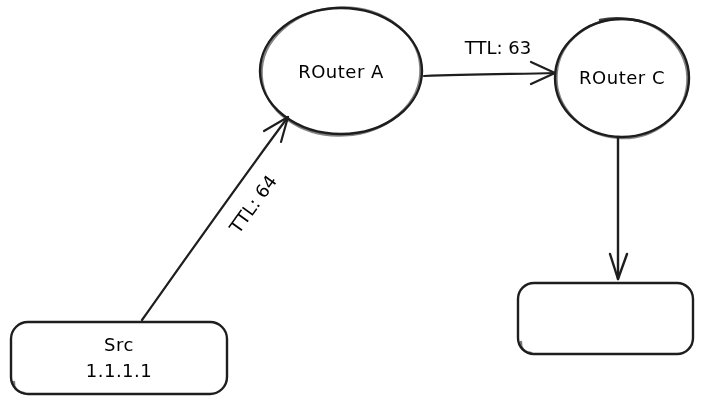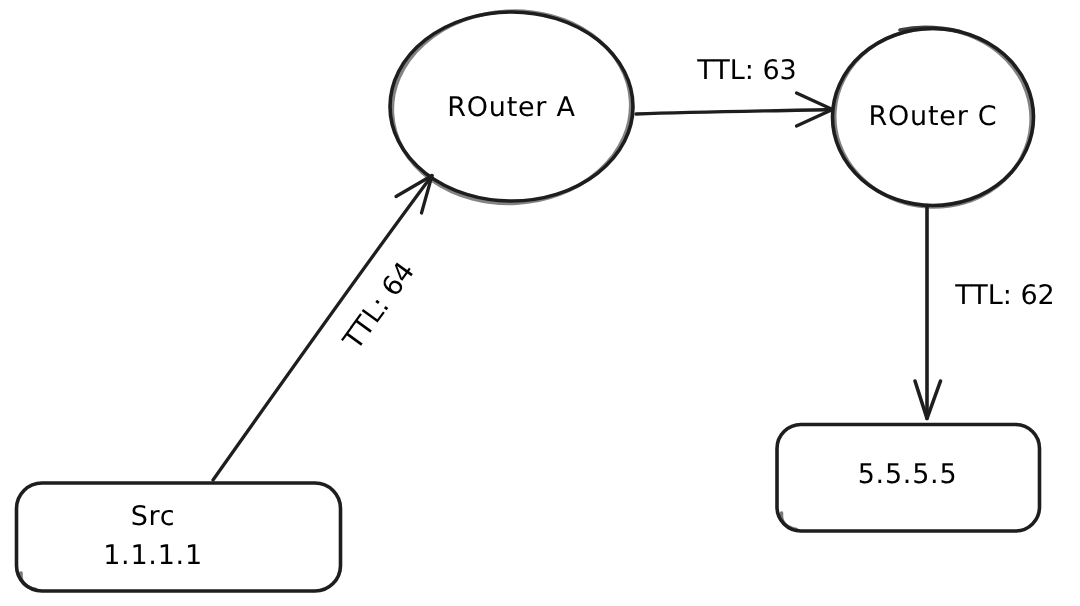--- a/index.html
+++ b/index.html
@@ -92,28 +92,26 @@
   </svg>
 
   <div class="node-label" style="left:341px; top:72px;">
     <div>ROuter A</div>
   </div>
 
   <div class="node-label" style="left:622px; top:78px;text-align:right;">
     <div>ROuter C</div>
   </div>
 
-  <div class="node-label" style="left:102px; top:358px;">
+  <div class="node-label" style="left:119px; top:358px;">
     <div>Src</div>
     <div>1.1.1.1</div>
   </div>
 
   <div class="node-label" style="left:605px; top:317px;">
-    <div>5.5.5.5</div>
   </div>
 
   <div class="edge-label rotated" style="left:253px; top:204px;">TTL: 64</div>
 
   <div class="edge-label" style="left:498px; top:47px;">TTL: 63</div>
 
-  <div class="edge-label" style="left:670px; top:197px;">TTL: 62</div>
 
 </div>
 
 </body></html>

